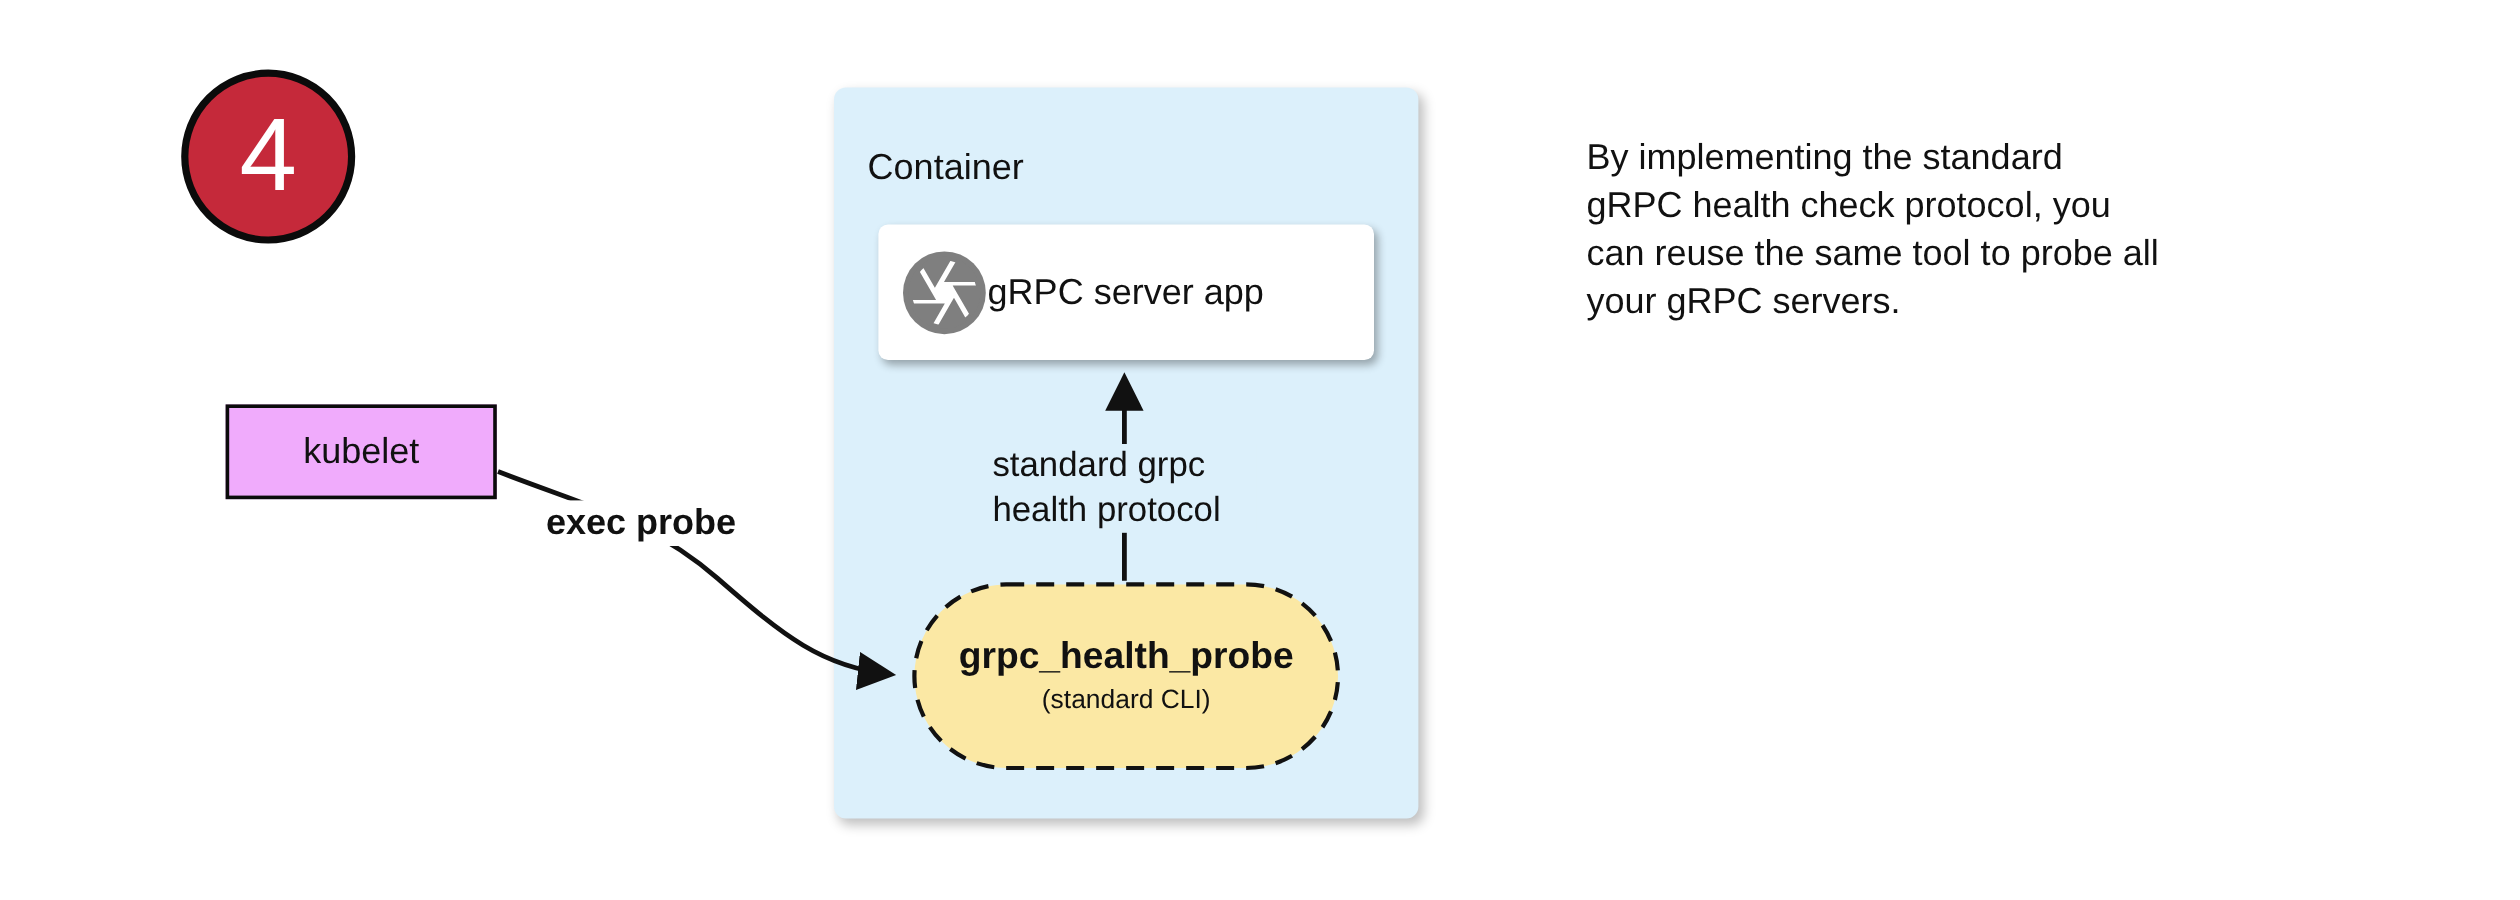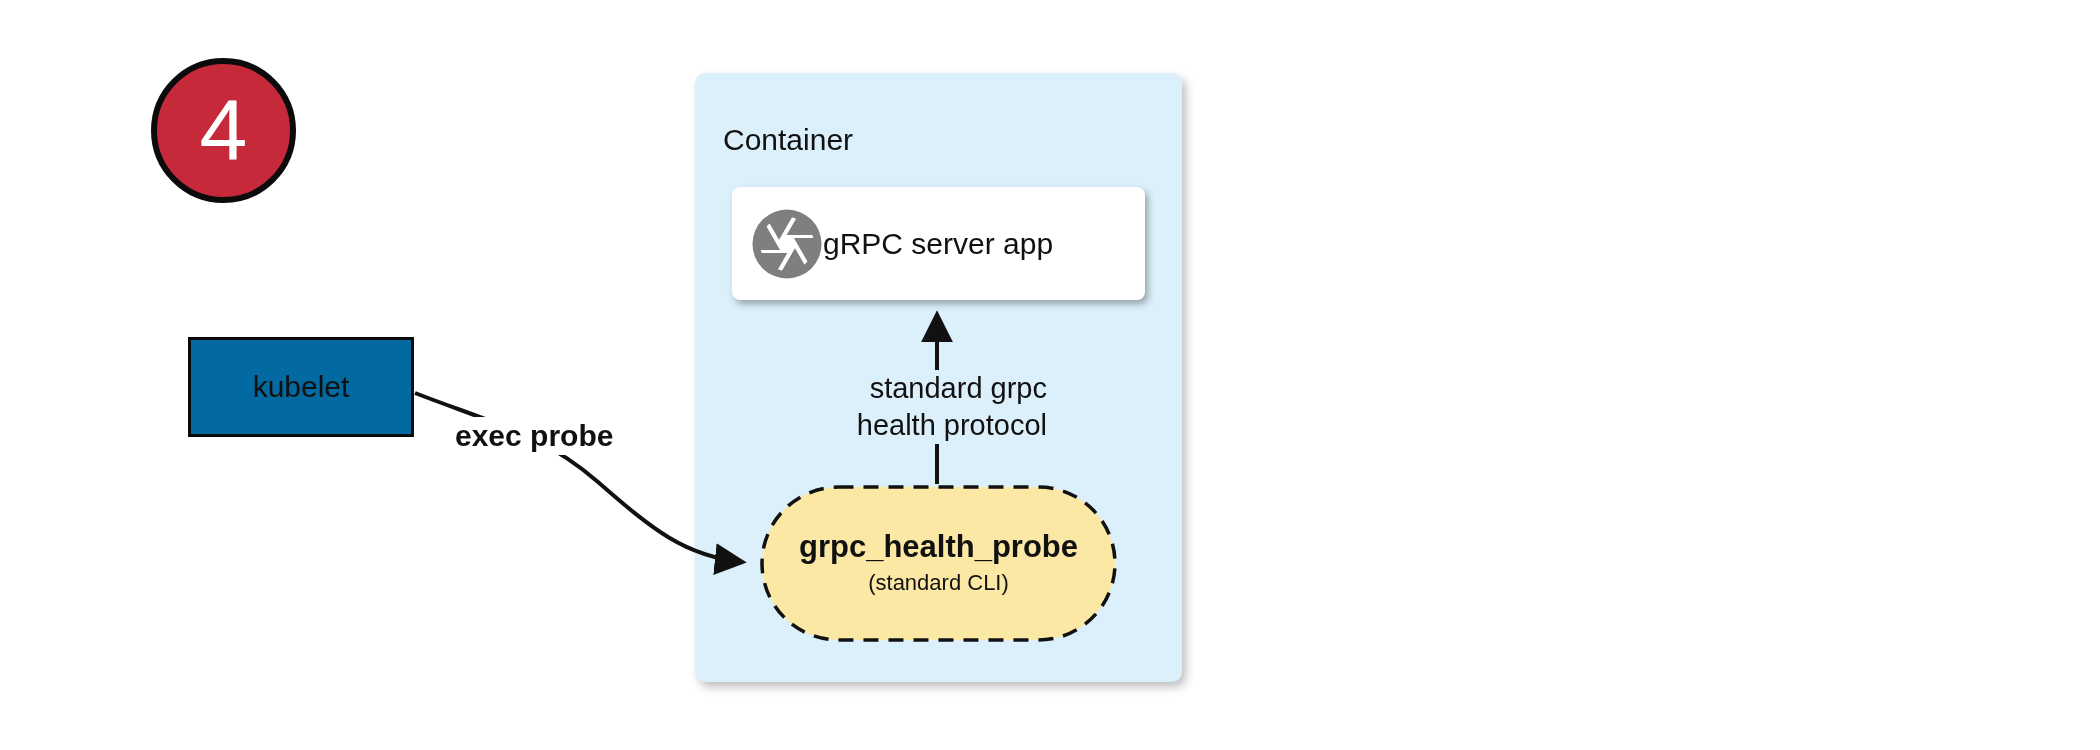--- a/index.html
+++ b/index.html
@@ -39,24 +39,24 @@
     line-height: 1;
     transform: translateY(-2px);
   }
 
   
   .kubelet {
     position: absolute;
     left: 188px;
     top: 337px;
     width: 226px;
-    height: 100px;
+    height: 79px;
     box-sizing: border-box;
     border: 3px solid #0b0b0b;
-    background: #0369a1;
+    background: #f0abfc;
     display: flex;
     align-items: center;
     justify-content: center;
     font-size: 30px;
     z-index: 3;
   }
 
   
   .container-box {
     position: absolute;
@@ -107,21 +107,21 @@
     z-index: 4;
     white-space: nowrap;
     font-weight: bold;
   }
   .protocol-label {
     position: absolute;
     left: 827px;
     top: 370px;
     width: 220px;
     background: #dcf0fb;
-    text-align: right;
+    text-align: left;
     font-size: 29px;
     line-height: 37px;
     z-index: 4;
   }
 
   
   .pill-text {
     position: absolute;
     left: 762px;
     top: 487px;
@@ -204,14 +204,18 @@
     <div class="pill-sub">(standard CLI)</div>
   </div>
 
   <div class="protocol-label">
     <div>standard grpc</div>
     <div>health protocol</div>
   </div>
 
   <div class="exec-label"><b>exec</b><span> probe</span></div>
 
+  <div class="note">By implementing the standard
+gRPC health check protocol, you
+can reuse the same tool to probe all
+your gRPC servers.</div>
 
 </div>
 
 </body></html>

